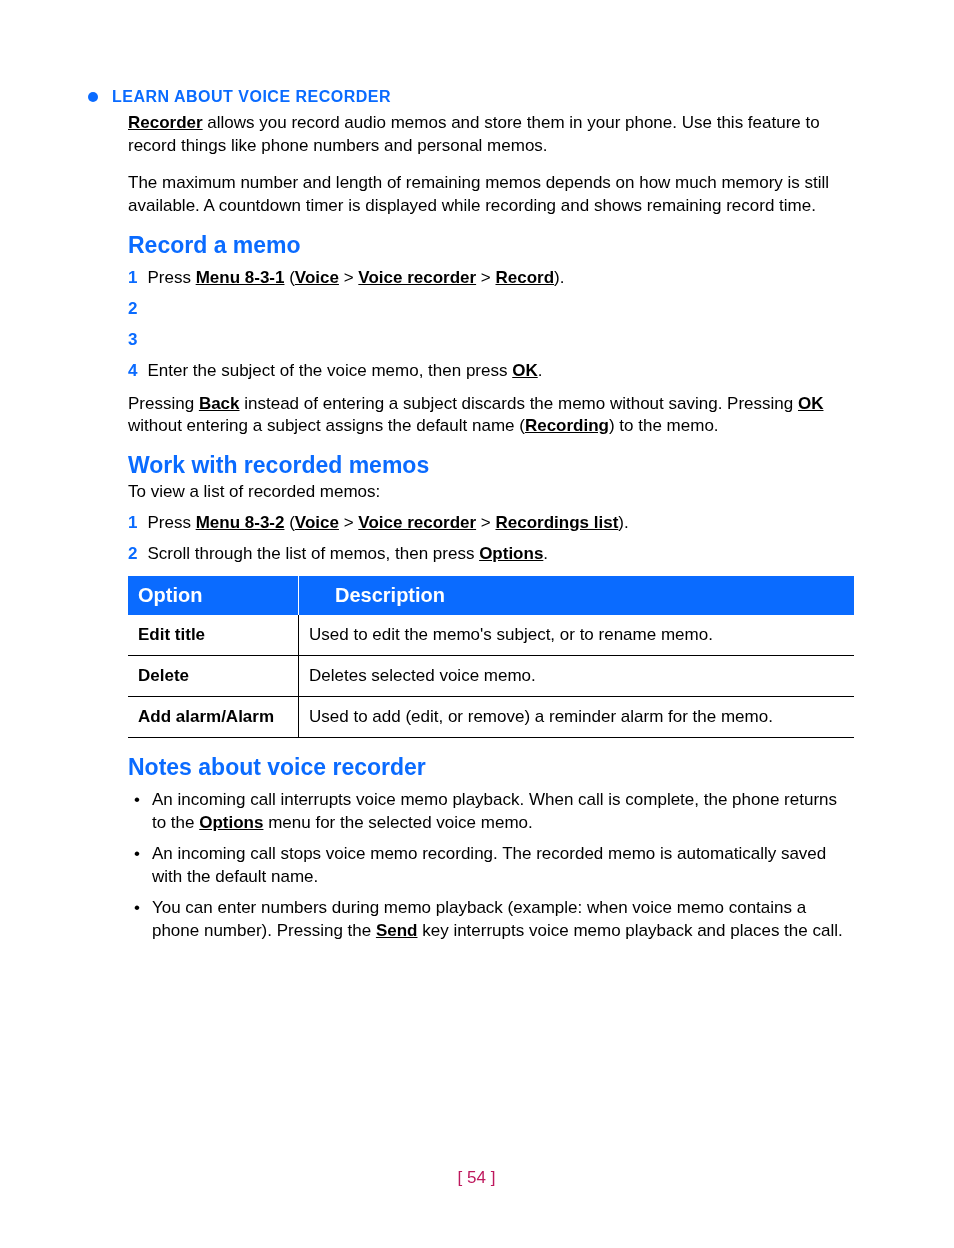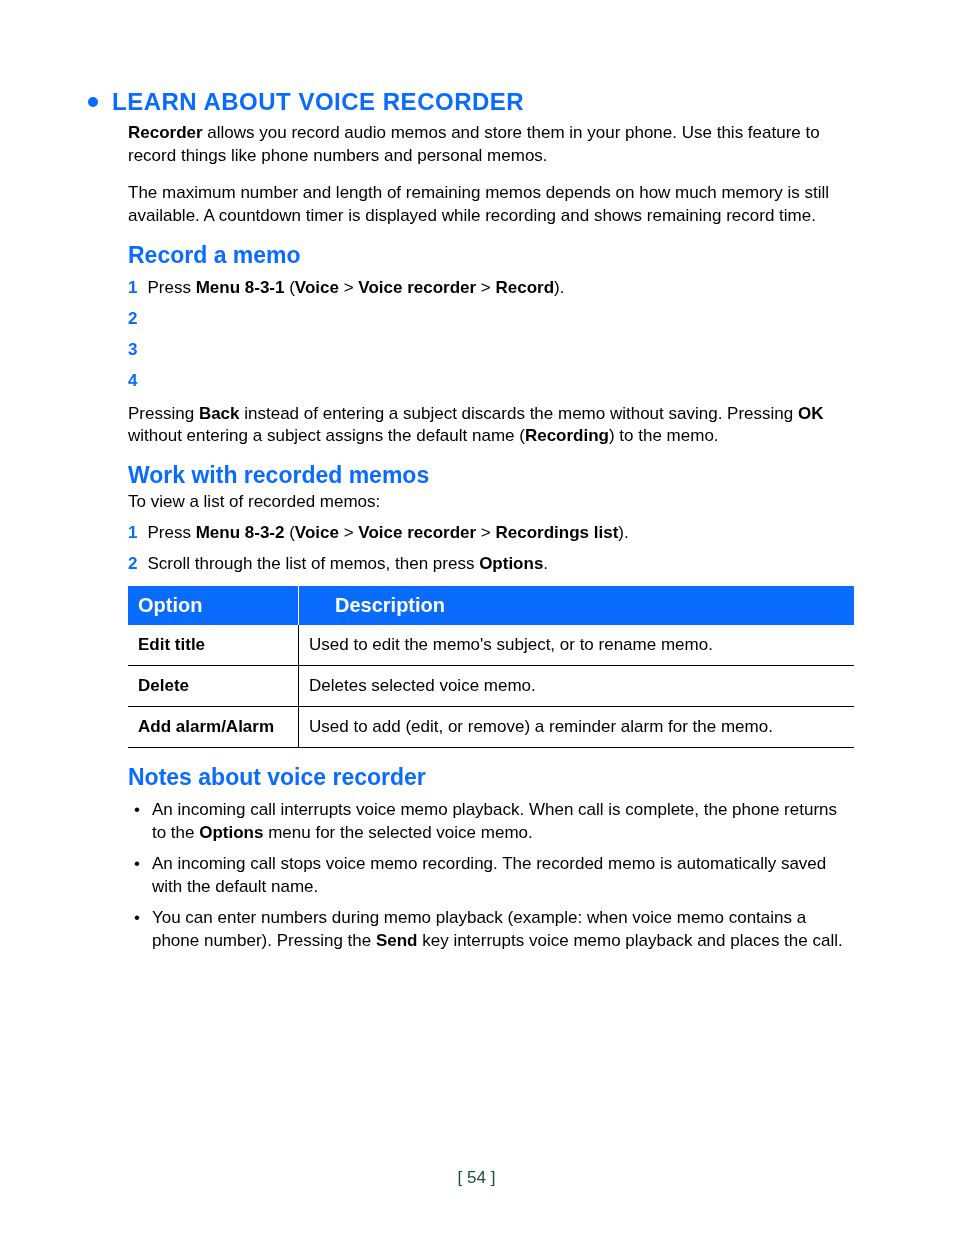--- a/index.html
+++ b/index.html
@@ -25,21 +25,21 @@
     margin-left: -12px;
   }
   .h1-bullet {
     width: 10px;
     height: 10px;
     border-radius: 50%;
     background: #0a6bff;
     flex: 0 0 auto;
   }
   .h1 {
-    font-size: 24px;
+    font-size: 16px;
     font-weight: 700;
     color: #0a6bff;
     letter-spacing: 0.5px;
   }
   .para {
     font-size: 17px;
     line-height: 1.35;
     margin: 4px 0 14px 28px;
   }
   .h2 {
@@ -70,21 +70,21 @@
     display: flex;
     gap: 12px;
     font-size: 17px;
     line-height: 1.35;
     margin: 8px 0;
   }
   .bulitem .dot {
     flex: 0 0 auto;
     padding-left: 6px;
   }
-  .b { font-weight: 700; }
+  .b { font-weight: 700; text-decoration: underline; }
   table.opts {
     margin: 8px 0 16px 28px;
     border-collapse: collapse;
     width: calc(100% - 28px);
   }
   table.opts th {
     background: #0a6bff;
     color: #fff;
     text-align: left;
     font-size: 20px;
@@ -104,21 +104,21 @@
     font-weight: 700;
     white-space: nowrap;
     width: 150px;
   }
   .pagenum {
     position: absolute;
     bottom: 60px;
     left: 0;
     width: 953px;
     text-align: center;
-    color: #14532d;
+    color: #be185d;
     font-size: 17px;
     font-weight: 400;
   }
 </style>
 </head>
 <body>
 
 <div class="page">
 
   <div class="h1-row">
@@ -140,20 +140,23 @@
       </span>
     </div>
     <div class="numitem">
       <span class="num">2</span>
     </div>
     <div class="numitem">
       <span class="num">3</span>
     </div>
     <div class="numitem">
       <span class="num">4</span>
+      <span>
+        <span>Enter the subject of the voice memo, then press </span><span class="b">OK</span><span>.</span>
+      </span>
     </div>
   </div>
   <p class="para">
     <span>Pressing </span><span class="b">Back</span><span> instead of entering a subject discards the memo without saving. Pressing </span><span class="b">OK</span><span> without entering a subject assigns the default name (</span><span class="b">Recording</span><span>) to the memo.</span>
   </p>
 
   <div class="h2">Work with recorded memos</div>
   <p class="para" style="margin-top:2px; margin-bottom:6px;">To view a list of recorded memos:</p>
   <div class="numlist">
     <div class="numitem">

